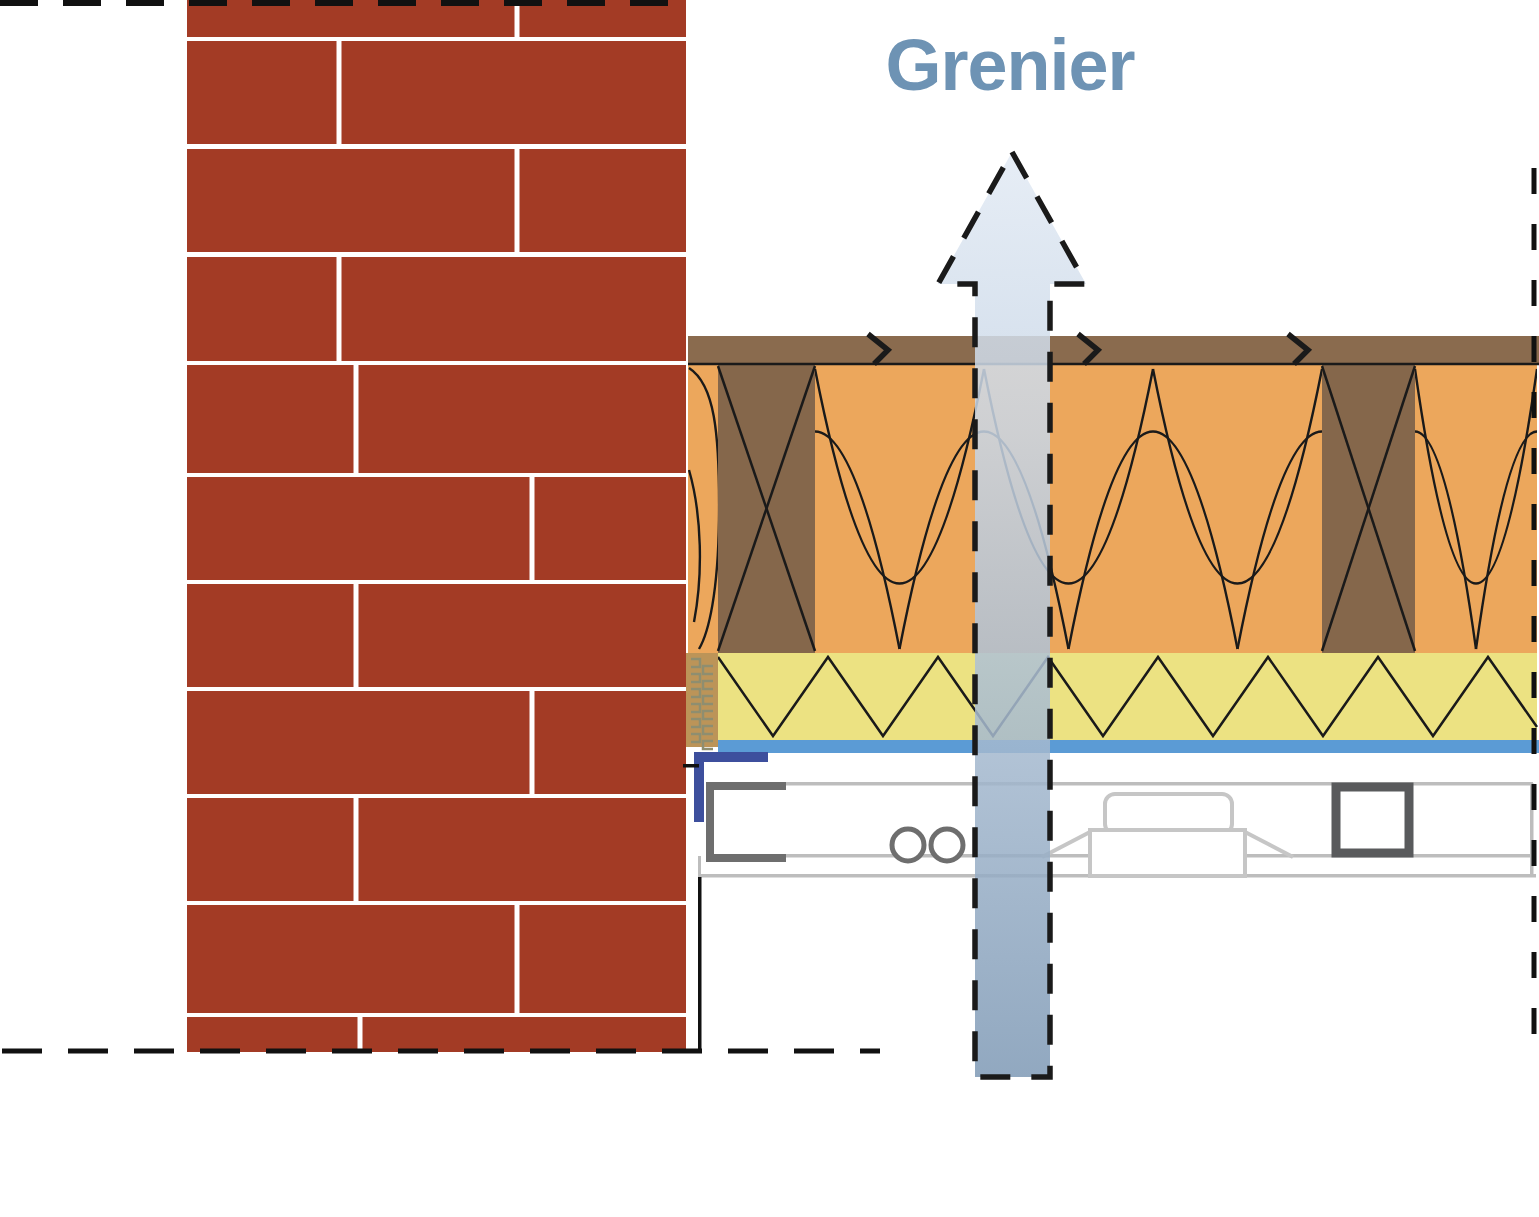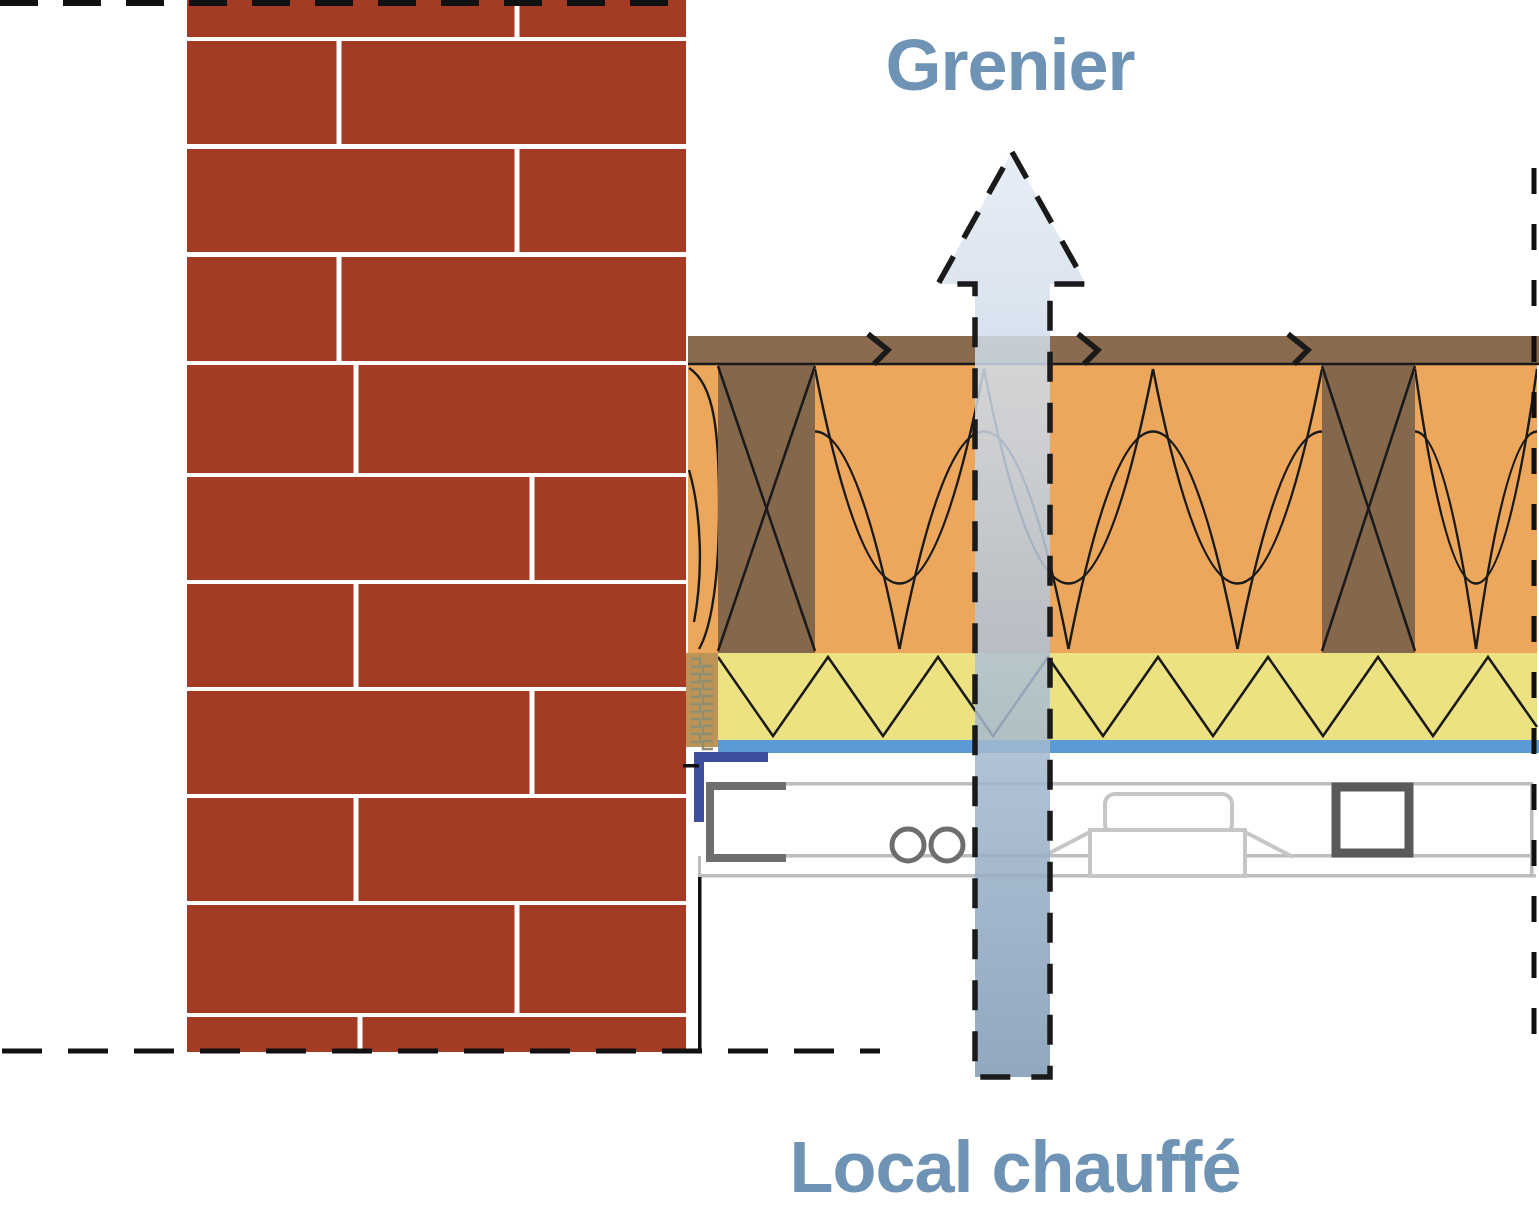--- a/index.html
+++ b/index.html
@@ -155,14 +155,13 @@
     <g style="stroke:var(--cut-line-black)">
       <line x1="0" y1="3" x2="690" y2="3" stroke-width="6" stroke-dasharray="38 25"></line>
       <line x1="2" y1="1051" x2="880" y2="1051" stroke-width="5" stroke-dasharray="40 26"></line>
       <line x1="1534" y1="168" x2="1534" y2="1050" stroke-width="5" stroke-dasharray="26 30"></line>
     </g>
 
     <polygon points="1012,152 1086,284 1050,284 1050,1077 975,1077 975,284 938,284" fill="url(#arrowGrad)" fill-opacity="0.85" style="stroke:var(--hatch-black)" stroke-width="5.5" stroke-dasharray="30 21"></polygon>
   </svg>
 
   <div class="zone-label" id="label-attic">Grenier</div>
-  <div class="zone-label" id="label-room">Local chauffé</div>
 </div>
 
 </body></html>

